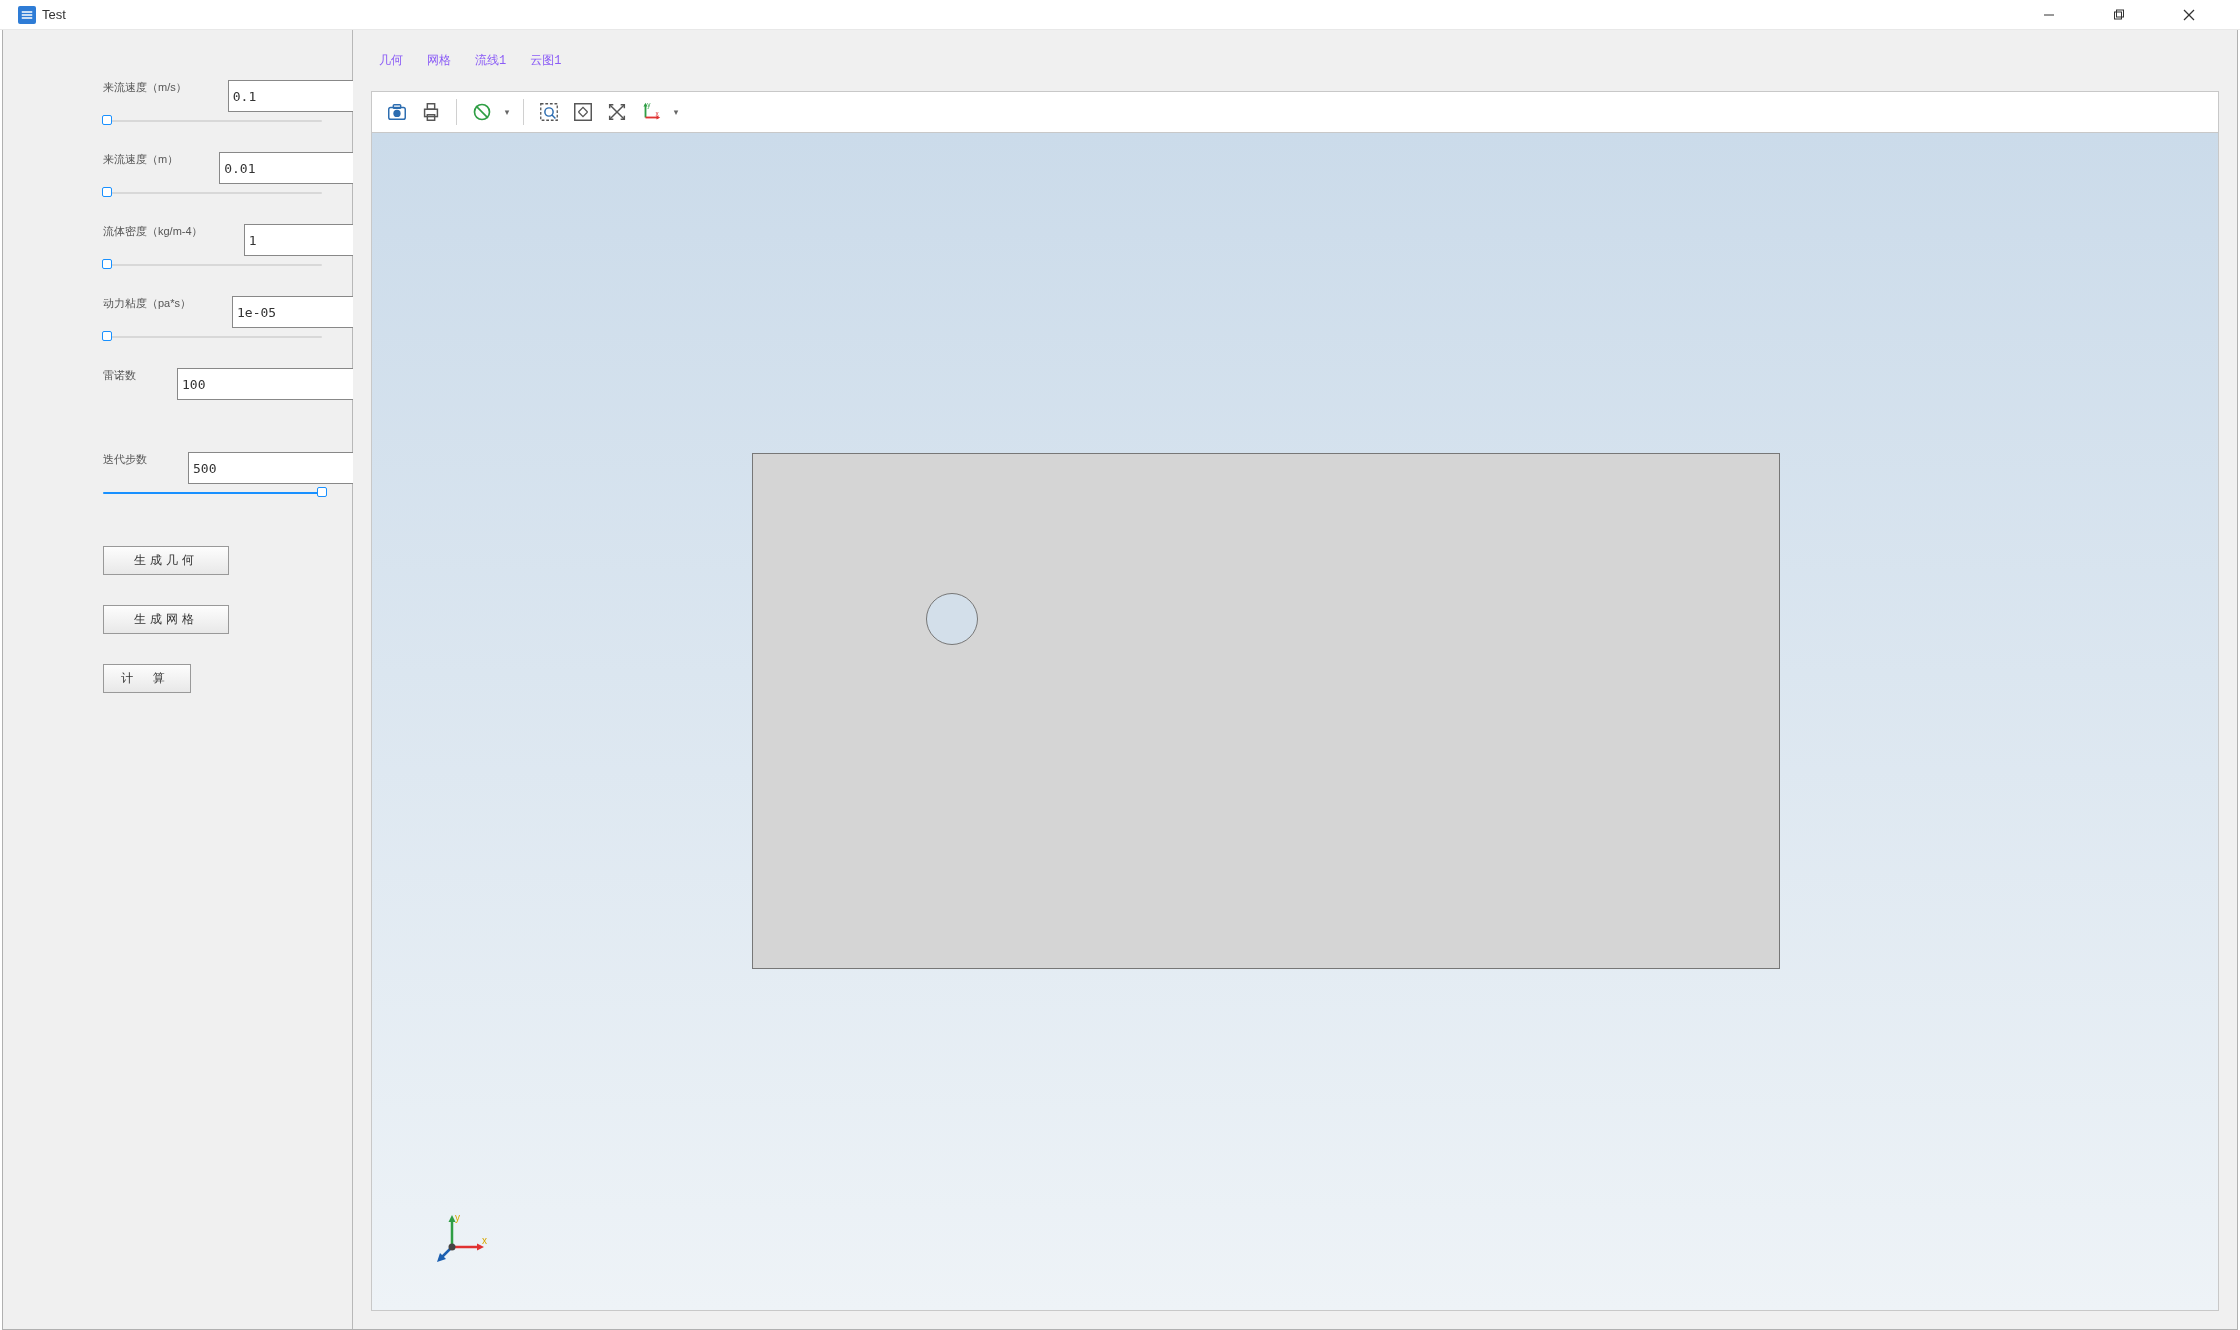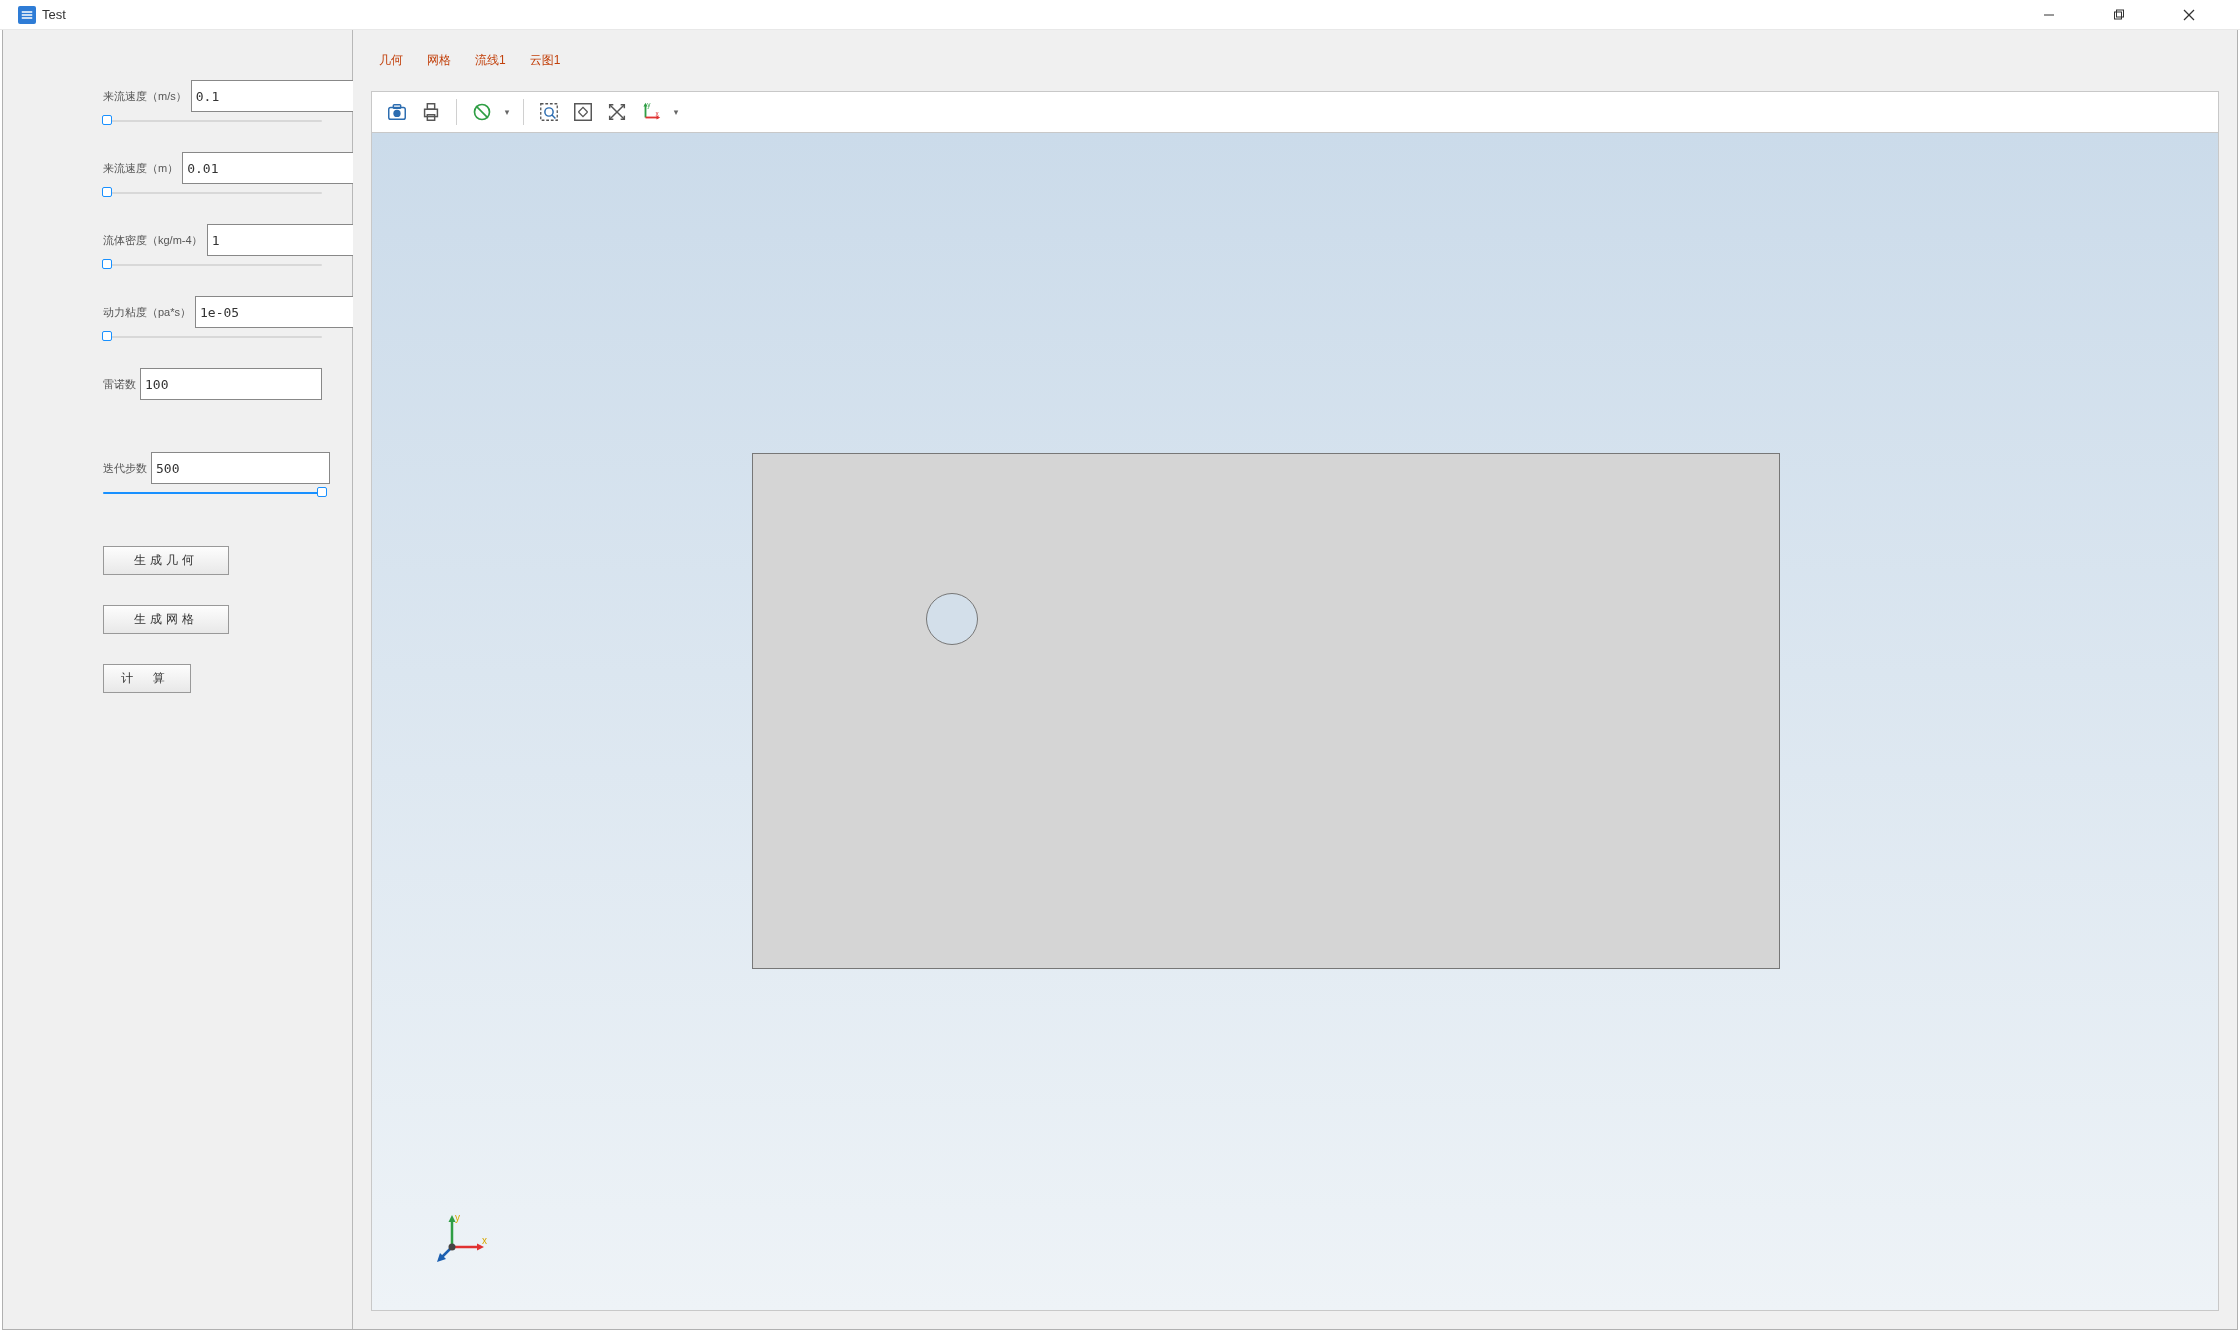--- a/index.html
+++ b/index.html
@@ -47,23 +47,24 @@
 }
 
 .sidebar {
   width: 350px;
   background: #f0f0f0;
   border-right: 1px solid #b8b8b8;
   padding: 50px 30px 0 100px;
 }
 .param-row {
   display: flex;
-  align-items: center;
+  align-items: flex-start;
   margin-bottom: 6px;
   margin-top: 28px;
+  gap: 37px;
 }
 .param-row:first-child { margin-top: 0; }
 .param-label {
   color: #555;
   font-size: 11px;
   margin-right: 4px;
   white-space: nowrap;
 }
 .param-input {
   flex: 1;
@@ -126,22 +127,23 @@
   background: #f0f0f0;
 }
 .tabs {
   display: flex;
   padding: 18px 18px 0 18px;
   gap: 8px;
 }
 .tab {
   padding: 4px 8px;
   font-size: 12px;
-  color: #c2410c;
+  color: #8b5cf6;
   cursor: pointer;
+  font-family: Liberation Mono, monospace;
 }
 
 .toolbar-wrap {
   padding: 0 18px;
 }
 .toolbar {
   background: #fff;
   border: 1px solid #c8c8c8;
   height: 42px;
   display: flex;

